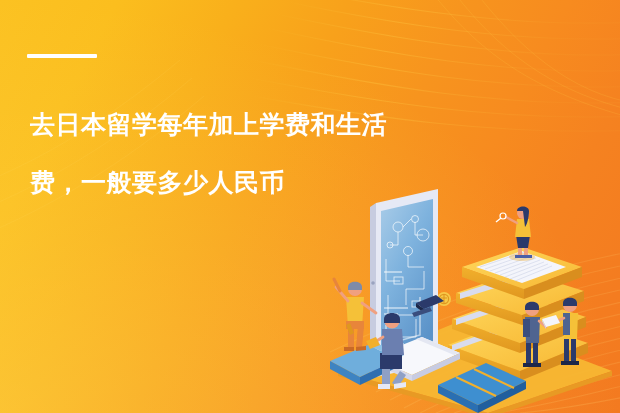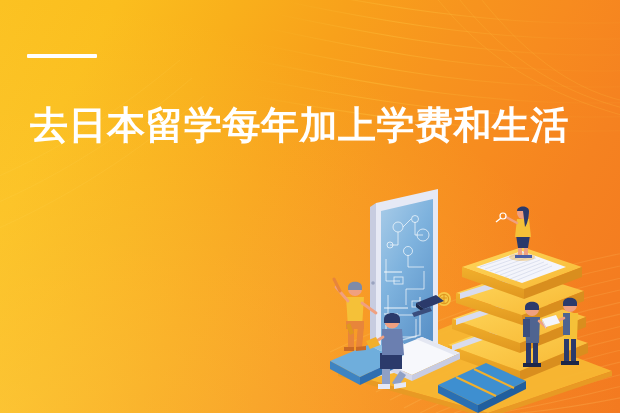--- a/index.html
+++ b/index.html
@@ -46,21 +46,21 @@
     border-radius: 1px;
   }
 
   
   #headline {
     position: absolute;
     left: 30px;
     top: 96px;
     width: 530px;
     color: #FFFFFF;
-    font-size: 38px;
+    font-size: 25px;
     font-weight: bold;
     line-height: 58px;
     letter-spacing: 0.5px;
     white-space: nowrap;
   }
   #headline .hl {
     display: block;
   }
 
   
@@ -136,20 +136,21 @@
         <path d="M-10,206 C64,174 128,132 192,78"></path>
         <path d="M-10,232 C68,198 136,154 204,96"></path>
       </g>
     </svg>
   </div>
 
   <div id="rule"></div>
 
   <div id="headline">
     <span class="hl">去日本留学每年加上学费和生活</span>
+    <span class="hl">费，一般要多少人民币</span>
   </div>
 
   <div id="illus">
     <svg viewBox="0 0 300 228" aria-hidden="true">
       <defs>
         <linearGradient id="scr" x1="0" y1="0" x2="0.6" y2="1">
           <stop offset="0" stop-color="#A9CCE8"></stop>
           <stop offset="0.45" stop-color="#7FB3DE"></stop>
           <stop offset="1" stop-color="#5B93C9"></stop>
         </linearGradient>

